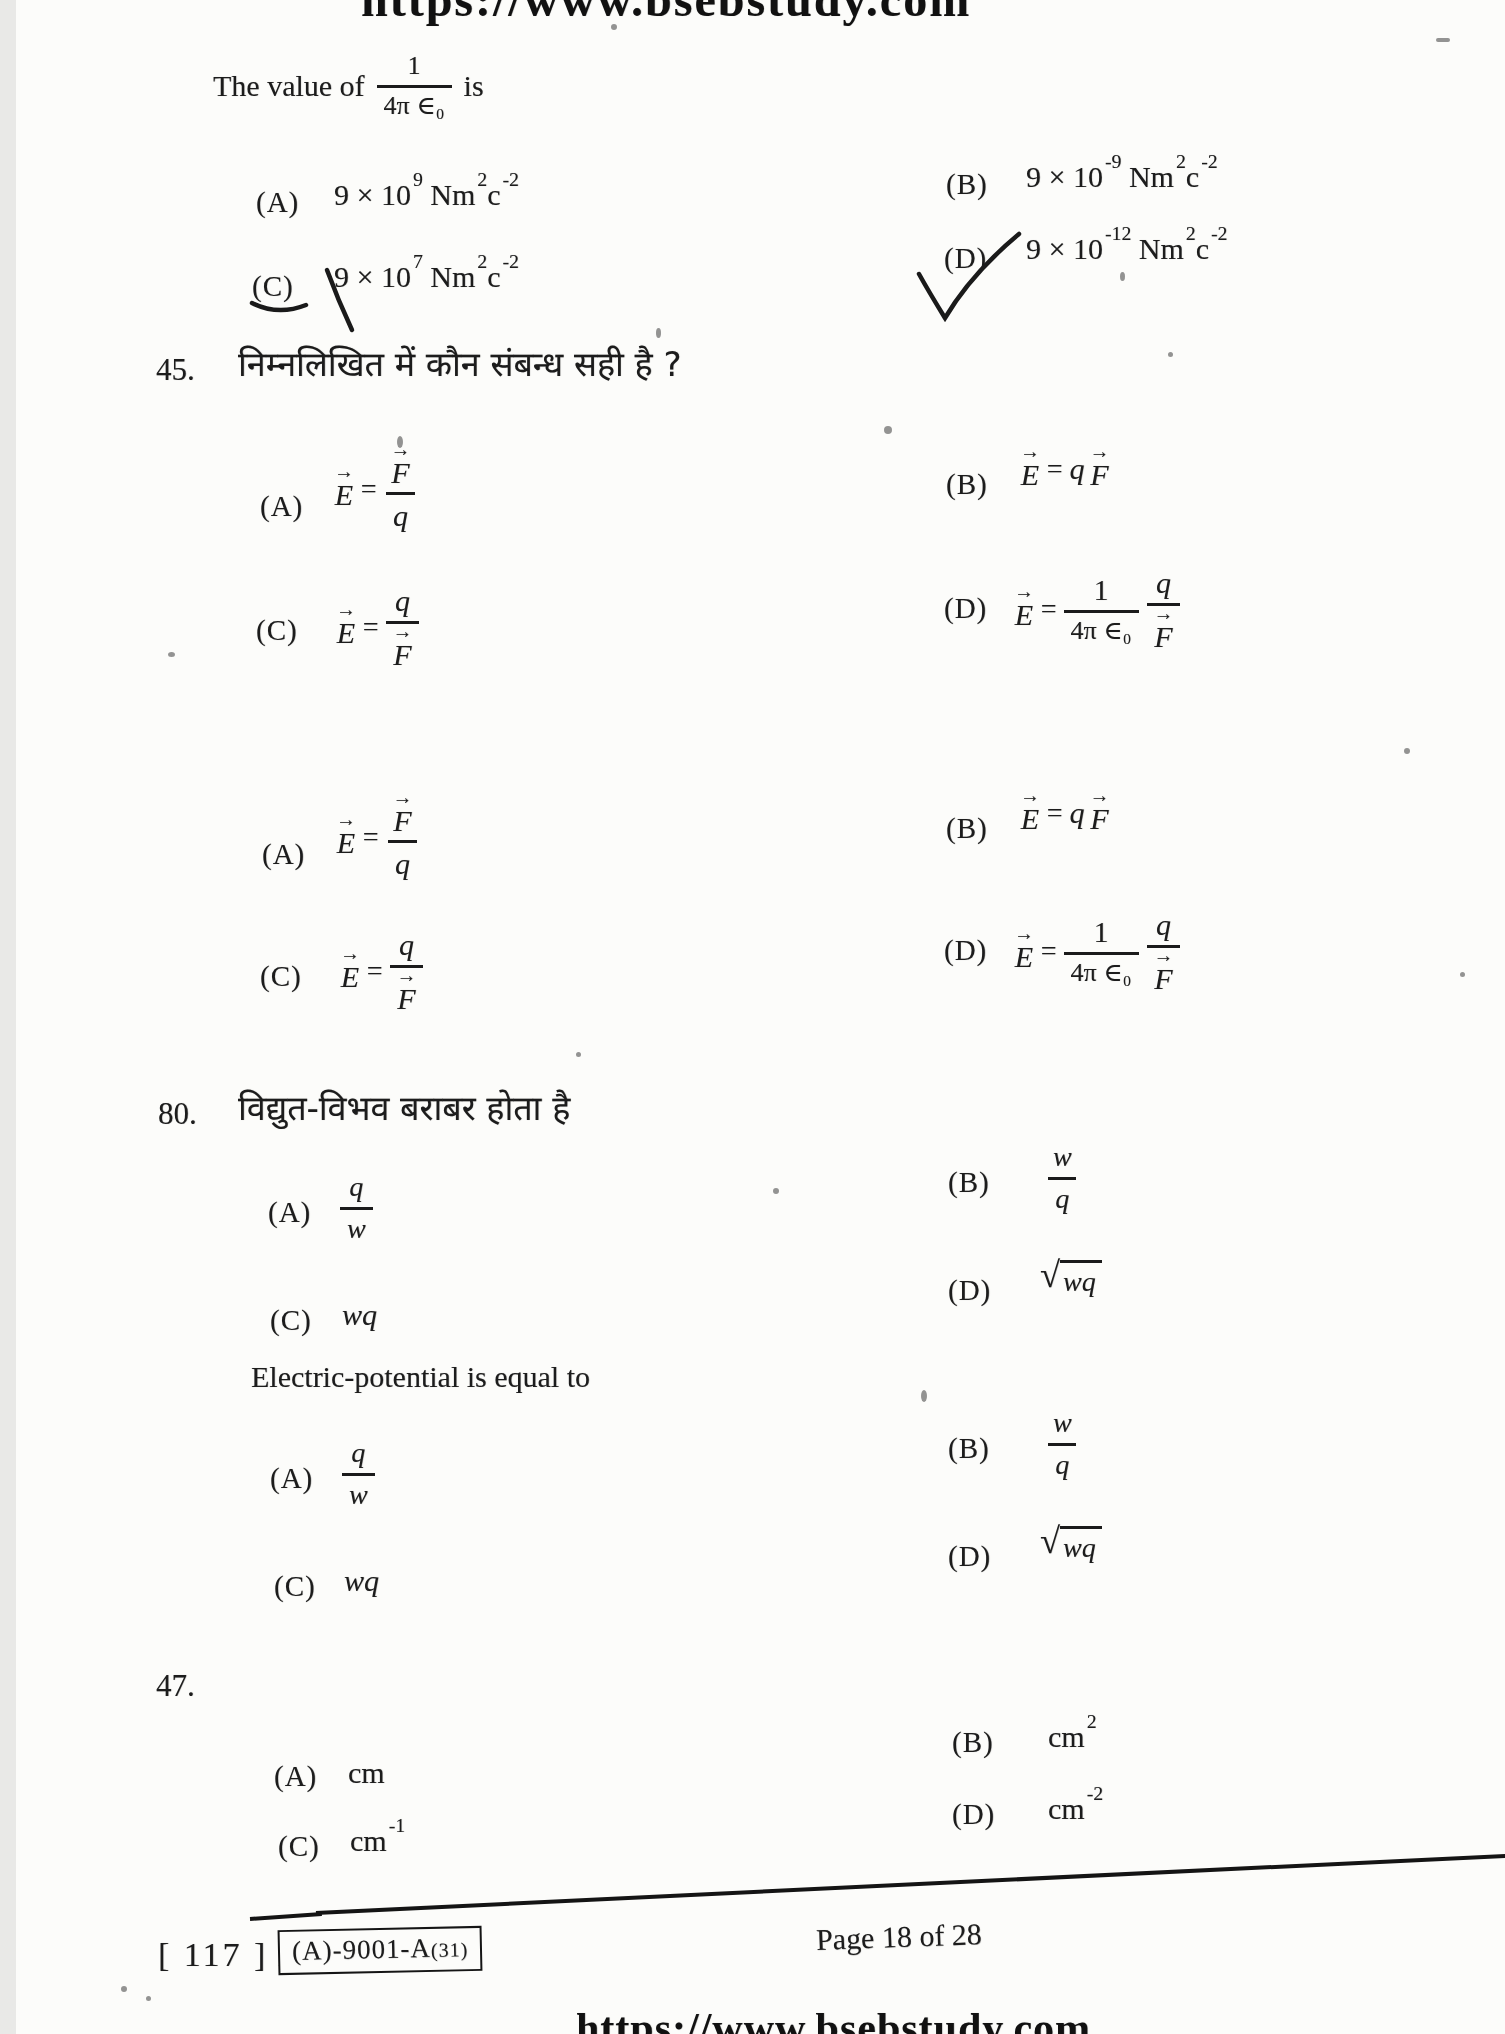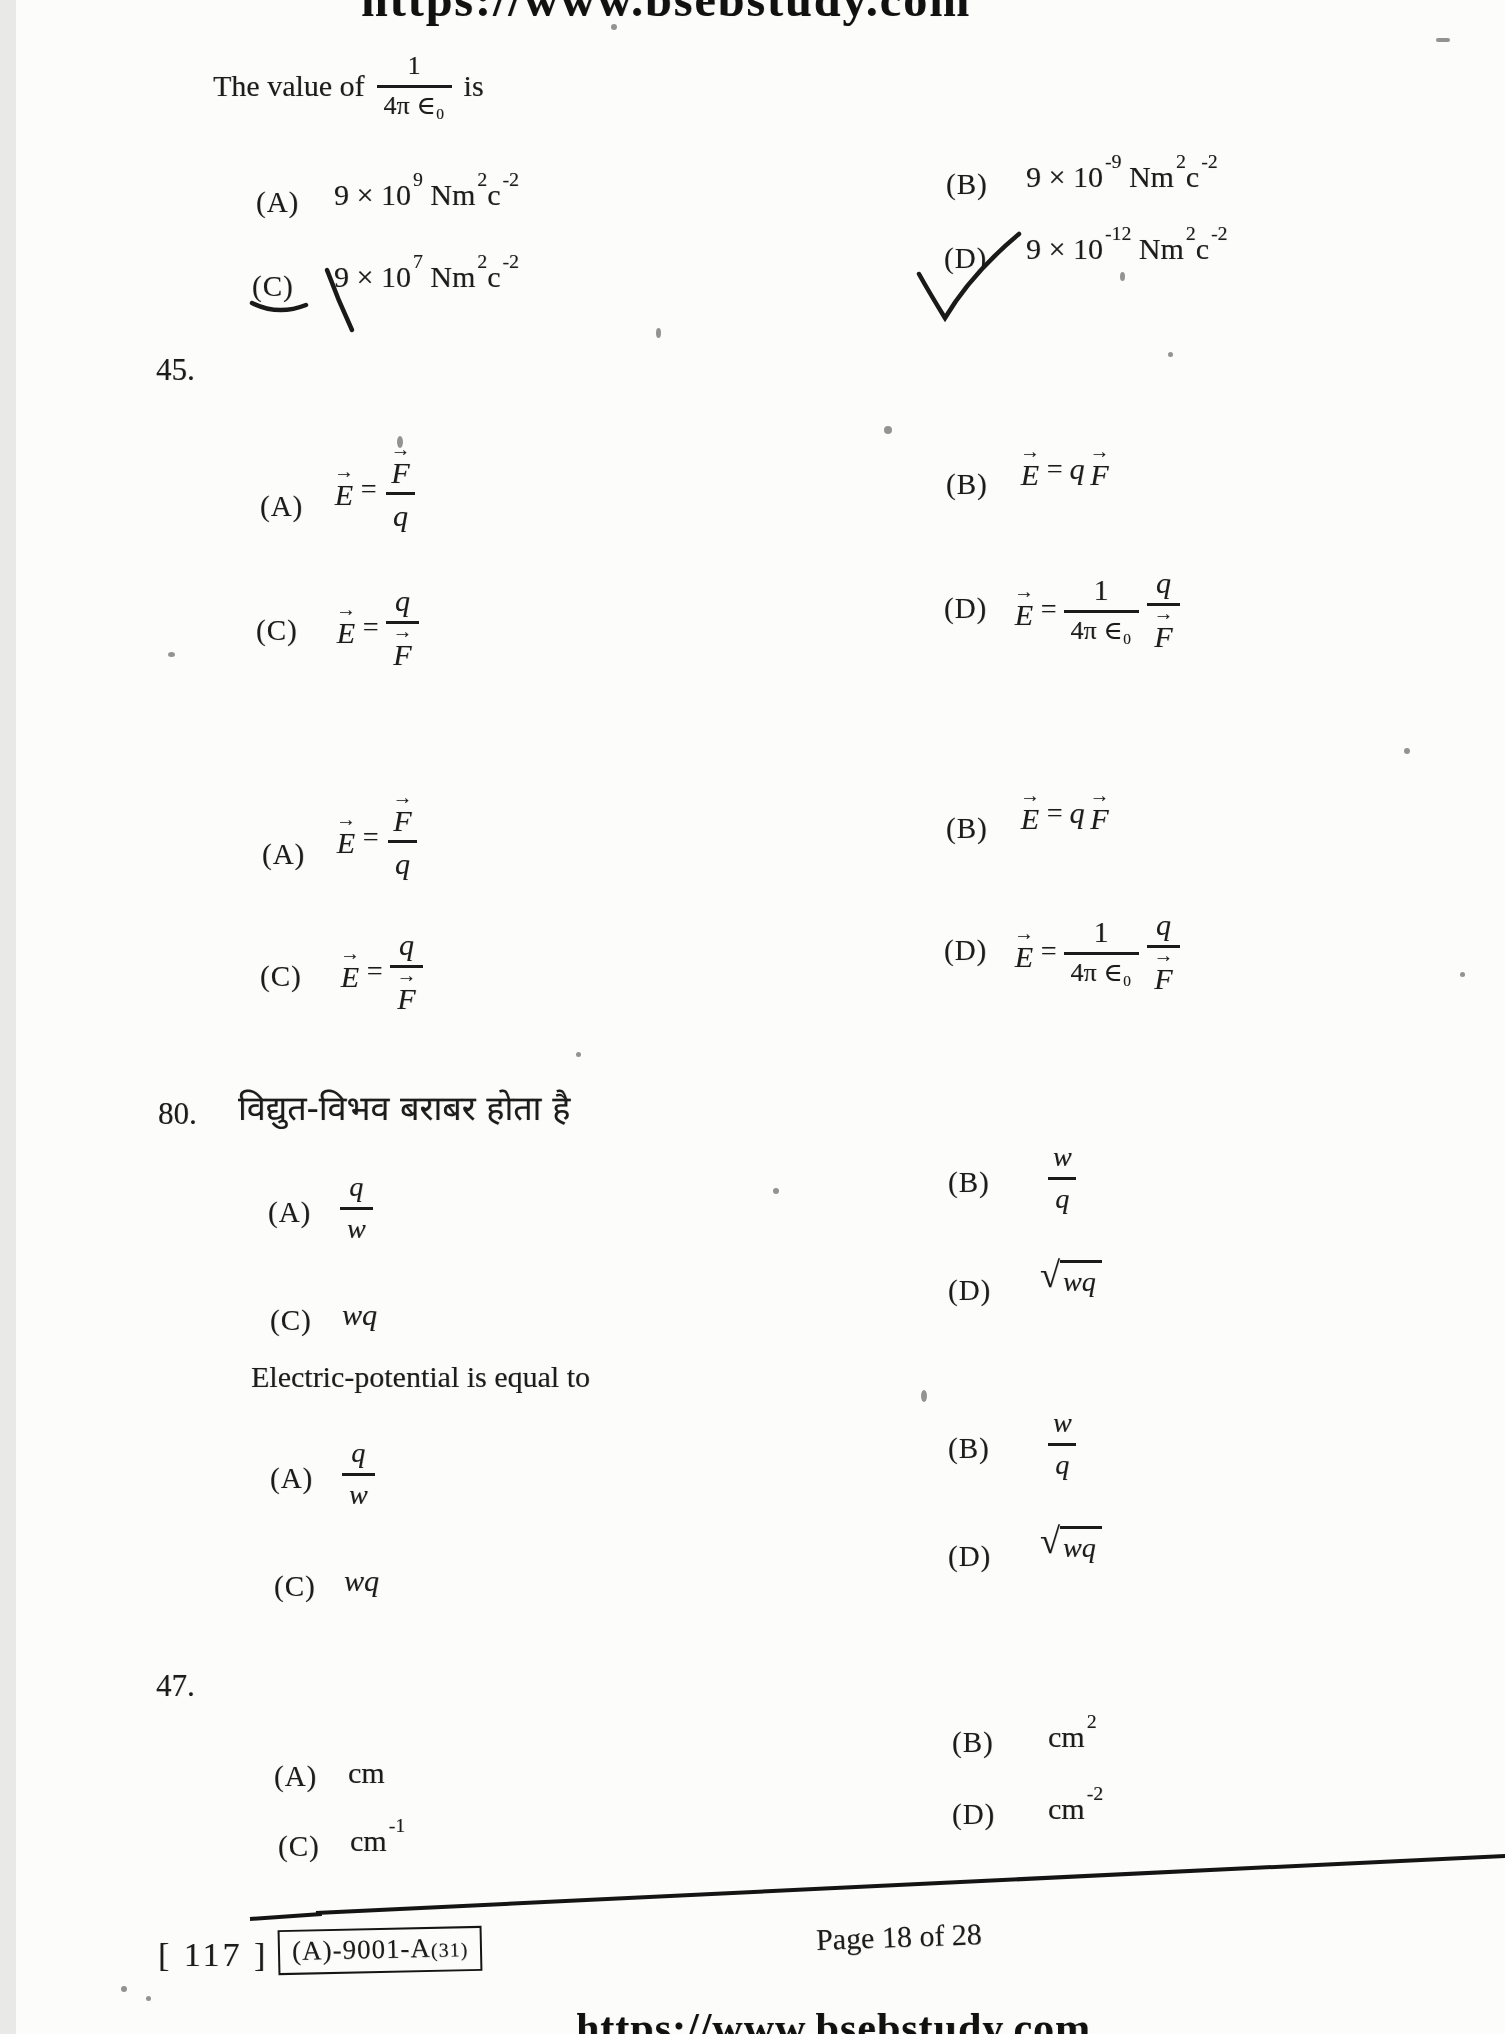--- a/index.html
+++ b/index.html
@@ -78,20 +78,21 @@
       <path d="M5,4 Q16,34 30,64"></path>
     </svg>
   <svg class="mark" style="left:234px;top:300px;" width="58" height="18" viewBox="0 0 58 18">
       <path d="M2,3 Q28,16 56,5"></path>
     </svg>
   <svg class="mark" style="left:895px;top:228px;" width="115" height="108" viewBox="0 0 115 108">
       <path d="M8,46 Q18,64 34,90 Q60,46 108,6"></path>
     </svg>
 
   <div class="abs qnum ink" style="left:140px;top:352px;">45.</div>
+  <div class="abs hinditext ink" style="left:222px;top:340px;">निम्नलिखित में कौन संबन्ध सही है ?</div>
 
   <div class="abs lbl ink" style="left:244px;top:490px;">(A)</div>
   <div class="abs eq ink" style="left:318px;top:446px;">
     <span class="vec">
         <span class="it">E</span>
       </span>
     <span class="rel">=</span>
     <span class="frac">
       <span class="num">
           <span class="vec">

